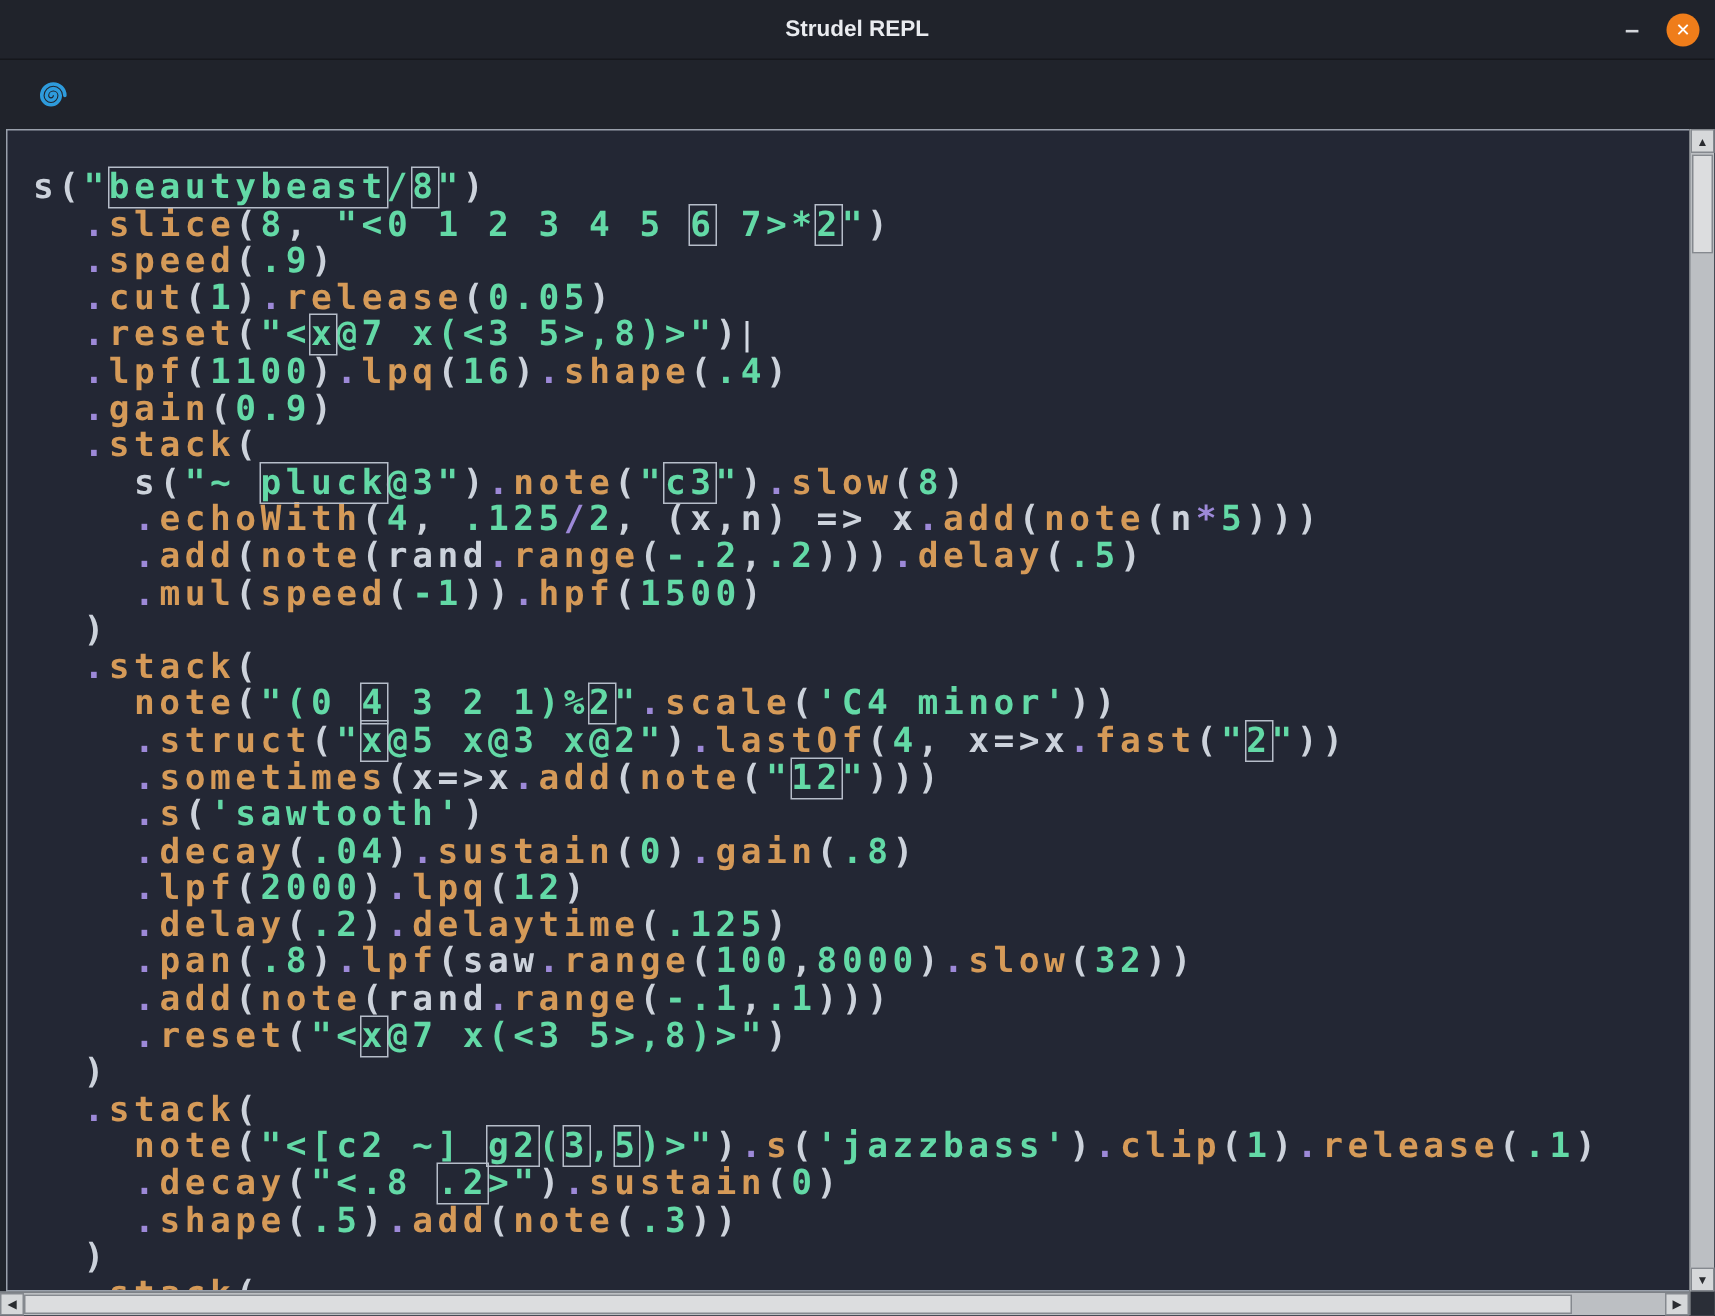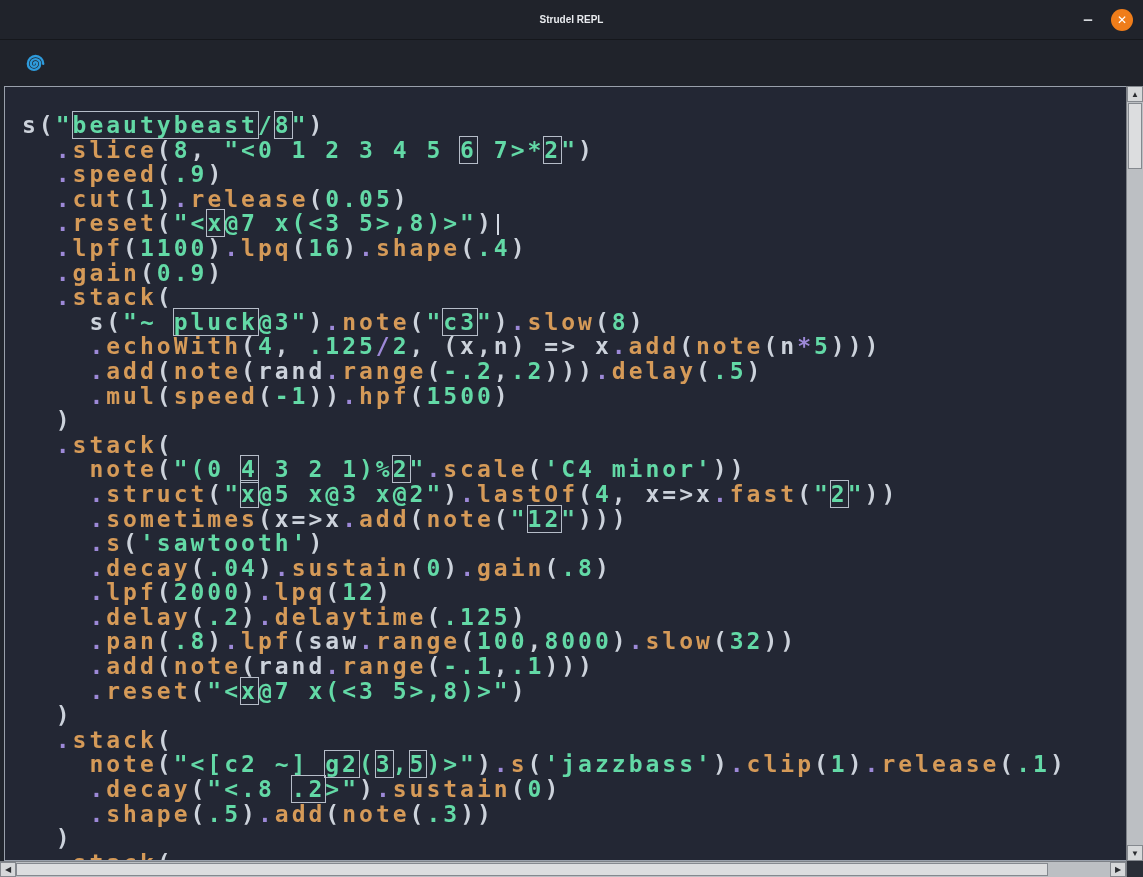--- a/index.html
+++ b/index.html
@@ -12,21 +12,21 @@
   }
   *{box-sizing:border-box;}
   html,body{margin:0;padding:0;}
   body{width:1143px;height:877px;background:var(--window_bg);overflow:hidden;
        font-family:"Liberation Sans",sans-serif;}
   .window{width:1143px;height:877px;display:flex;flex-direction:column;}
 
   
   .titlebar{height:40px;background:var(--titlebar_bg);position:relative;flex:0 0 auto;
             display:flex;align-items:center;justify-content:center;border-bottom:1px solid #15171c;}
-  .titlebar .title{color:var(--title_text);font-weight:700;font-size:10px;}
+  .titlebar .title{color:var(--title_text);font-weight:700;font-size:15px;}
   .win-controls{position:absolute;right:10px;top:0;height:100%;display:flex;align-items:center;gap:14px;}
   .min-btn{color:#d4d7dc;font-weight:700;font-size:17px;width:18px;text-align:center;line-height:10px;}
   .close-btn{width:22px;height:22px;border-radius:50%;background:var(--close_button);
              display:flex;align-items:center;justify-content:center;}
   .close-x{color:#ffffff;font-weight:700;font-size:12px;font-family:"DejaVu Sans",sans-serif;line-height:1;}
 
   
   .toolbar{height:46px;background:var(--titlebar_bg);flex:0 0 auto;display:flex;align-items:center;padding-left:20px;}
   .logo svg{display:block;}
   .logo path{stroke:var(--logo_blue);}

